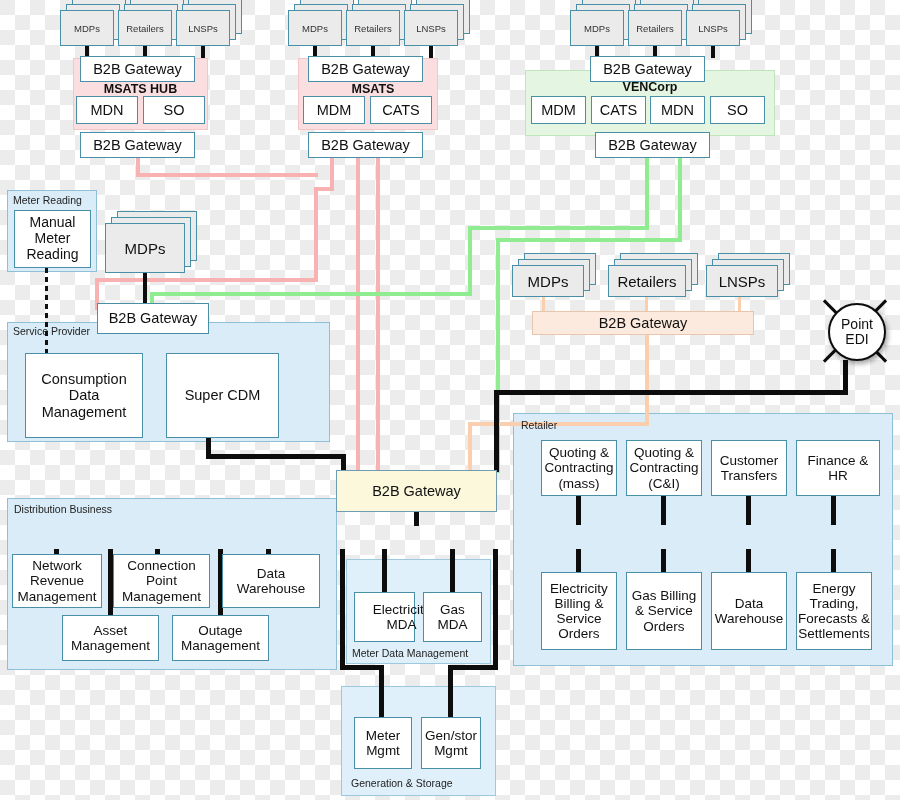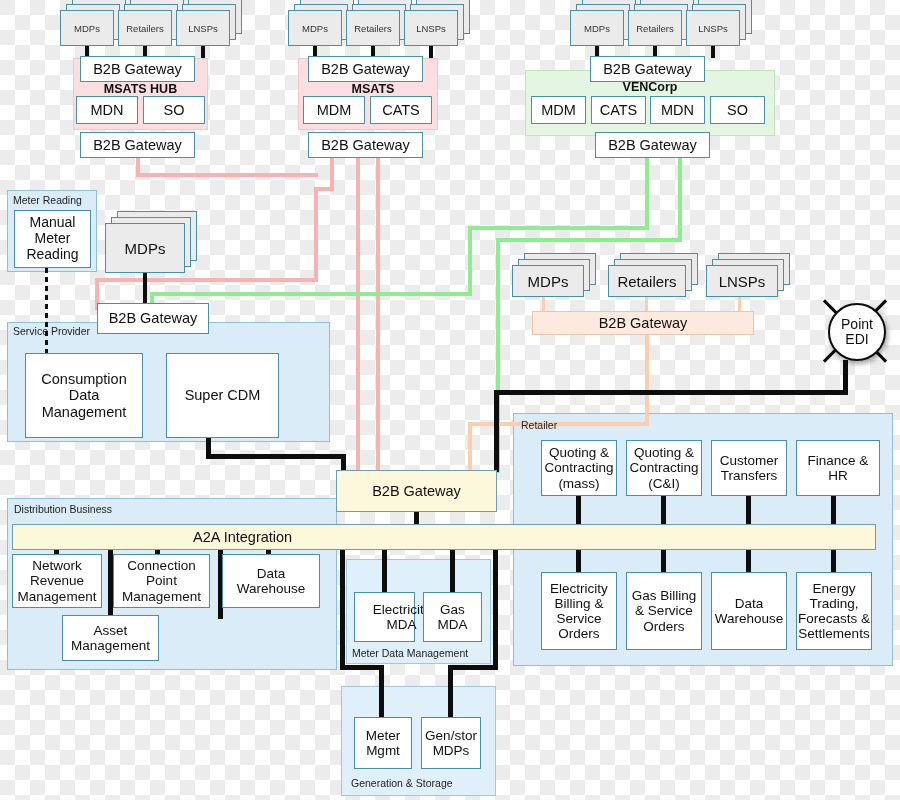--- a/index.html
+++ b/index.html
@@ -312,46 +312,44 @@
   <div class="ln blk" style="left:746px;top:549px;width:5px;height:25px;"></div>
   <div class="ln blk" style="left:831px;top:549px;width:5px;height:25px;"></div>
 
   <div class="panel p-blue" style="left:7px;top:498px;width:330px;height:172px;"></div>
   <div class="panel-label" style="left:14px;top:503px;">Distribution Business</div>
 
   <div class="box" style="left:12px;top:554px;width:90px;height:54px;font-size:13.5px;flex-direction:column;">Network Revenue Management</div>
   <div class="box" style="left:113px;top:554px;width:97px;height:54px;font-size:13.5px;flex-direction:column;">Connection Point Management</div>
   <div class="box" style="left:222px;top:554px;width:98px;height:54px;font-size:13.5px;flex-direction:column;">Data Warehouse</div>
   <div class="box" style="left:62px;top:615px;width:97px;height:46px;font-size:13.5px;flex-direction:column;">Asset Management</div>
+  <div class="box" style="left:172px;top:615px;width:97px;height:46px;font-size:13.5px;flex-direction:column;">Outage Management</div>
 
   <div class="ln blk" style="left:54px;top:549px;width:5px;height:10px;"></div>
   <div class="ln blk" style="left:108px;top:549px;width:5px;height:70px;"></div>
   <div class="ln blk" style="left:155px;top:549px;width:5px;height:10px;"></div>
   <div class="ln blk" style="left:218px;top:549px;width:5px;height:70px;"></div>
   <div class="ln blk" style="left:266px;top:549px;width:5px;height:10px;"></div>
 
   <div class="box b-yellow" style="left:336px;top:470px;width:161px;height:42px;">B2B Gateway</div>
 
-  <div class="yellowbar" style="left:12px;top:524px;width:864px;height:26px;">
-    <span>A2A Integration</span>
-  </div>
   <div class="ln blk" style="left:414px;top:510px;width:5px;height:16px;"></div>
 
   <div class="panel p-lightblue" style="left:346px;top:559px;width:145px;height:105px;"></div>
   <div class="panel-label" style="left:352px;top:647px;">Meter Data Management</div>
   <div class="box" style="left:354px;top:592px;width:61px;height:50px;font-size:13.5px;flex-direction:column;padding-left:34px;">Electricity MDA</div>
   <div class="box" style="left:423px;top:592px;width:59px;height:50px;font-size:13.5px;flex-direction:column;">Gas MDA</div>
 
   <div class="ln blk" style="left:382px;top:549px;width:5px;height:45px;"></div>
   <div class="ln blk" style="left:450px;top:549px;width:5px;height:45px;"></div>
 
   <div class="panel p-lightblue" style="left:341px;top:686px;width:155px;height:110px;"></div>
   <div class="panel-label" style="left:351px;top:777px;">Generation &amp; Storage</div>
   <div class="box" style="left:354px;top:717px;width:58px;height:52px;font-size:13.5px;flex-direction:column;">Meter Mgmt</div>
-  <div class="box" style="left:421px;top:717px;width:60px;height:52px;font-size:13.5px;flex-direction:column;">Gen/stor MDPs</div>
+  <div class="box" style="left:421px;top:717px;width:60px;height:52px;font-size:13.5px;flex-direction:column;">Gen/stor Mgmt</div>
 
   <div class="ln blk" style="left:340px;top:549px;width:5px;height:121px;"></div>
   <div class="ln blk" style="left:340px;top:665px;width:44px;height:5px;"></div>
   <div class="ln blk" style="left:379px;top:665px;width:5px;height:55px;"></div>
 
   <div class="ln blk" style="left:493px;top:549px;width:5px;height:121px;"></div>
   <div class="ln blk" style="left:448px;top:665px;width:50px;height:5px;"></div>
   <div class="ln blk" style="left:448px;top:665px;width:5px;height:55px;"></div>
 
 </div>

